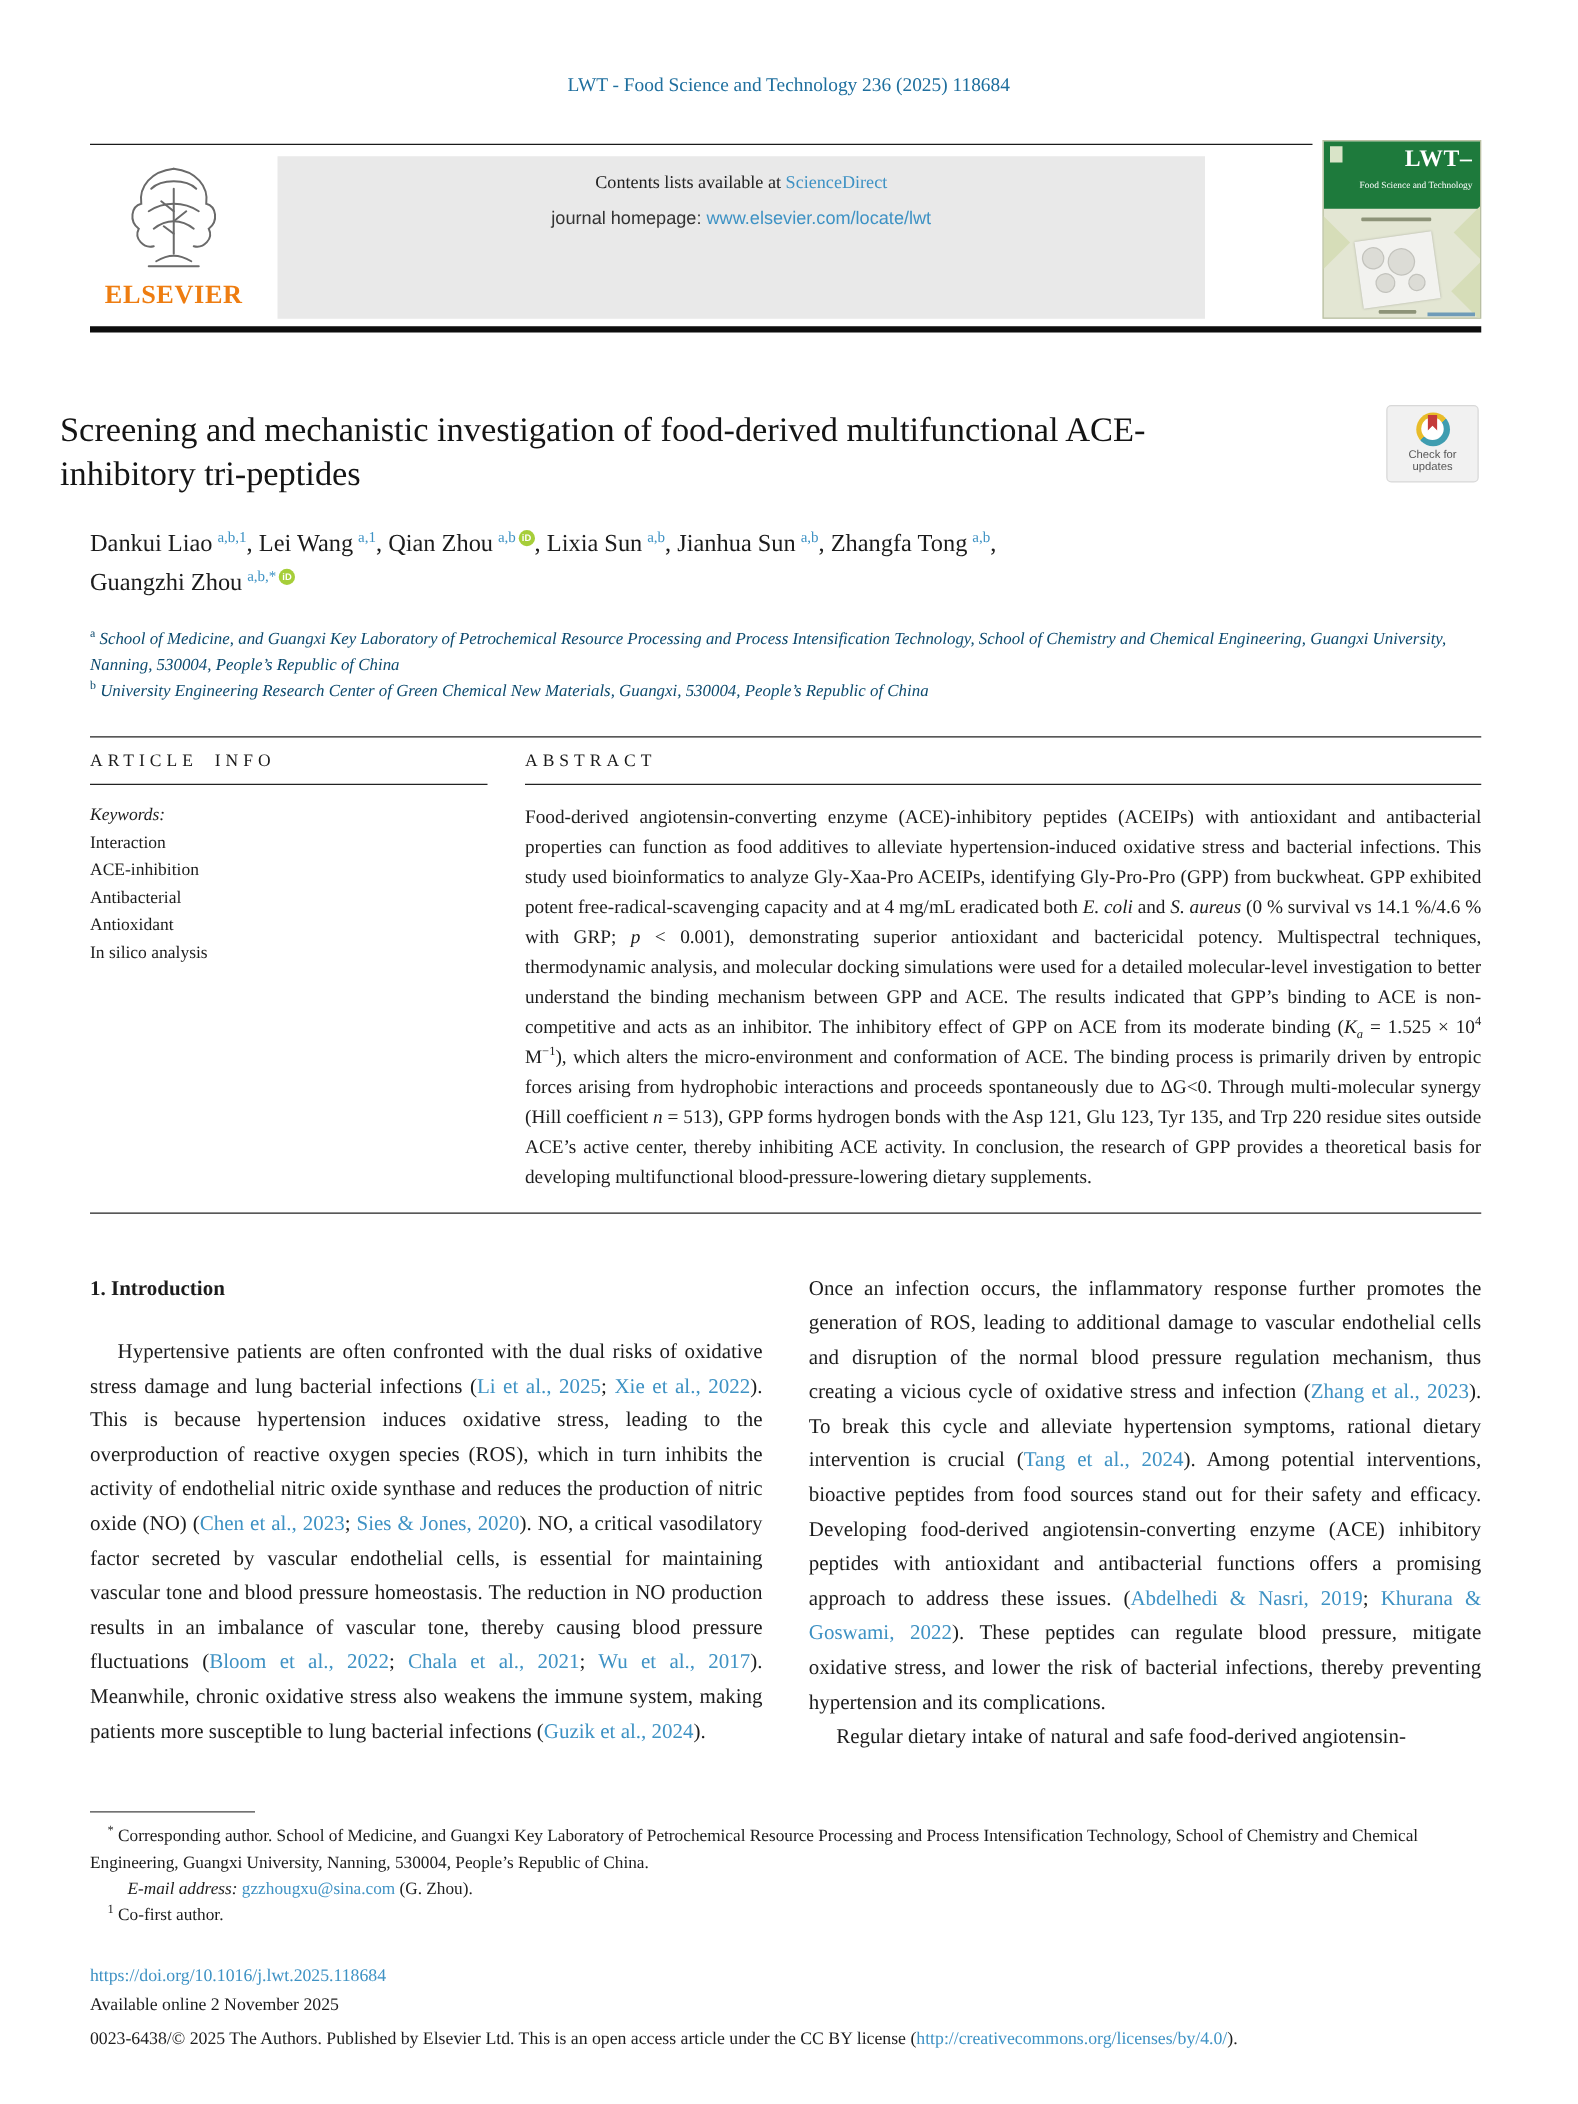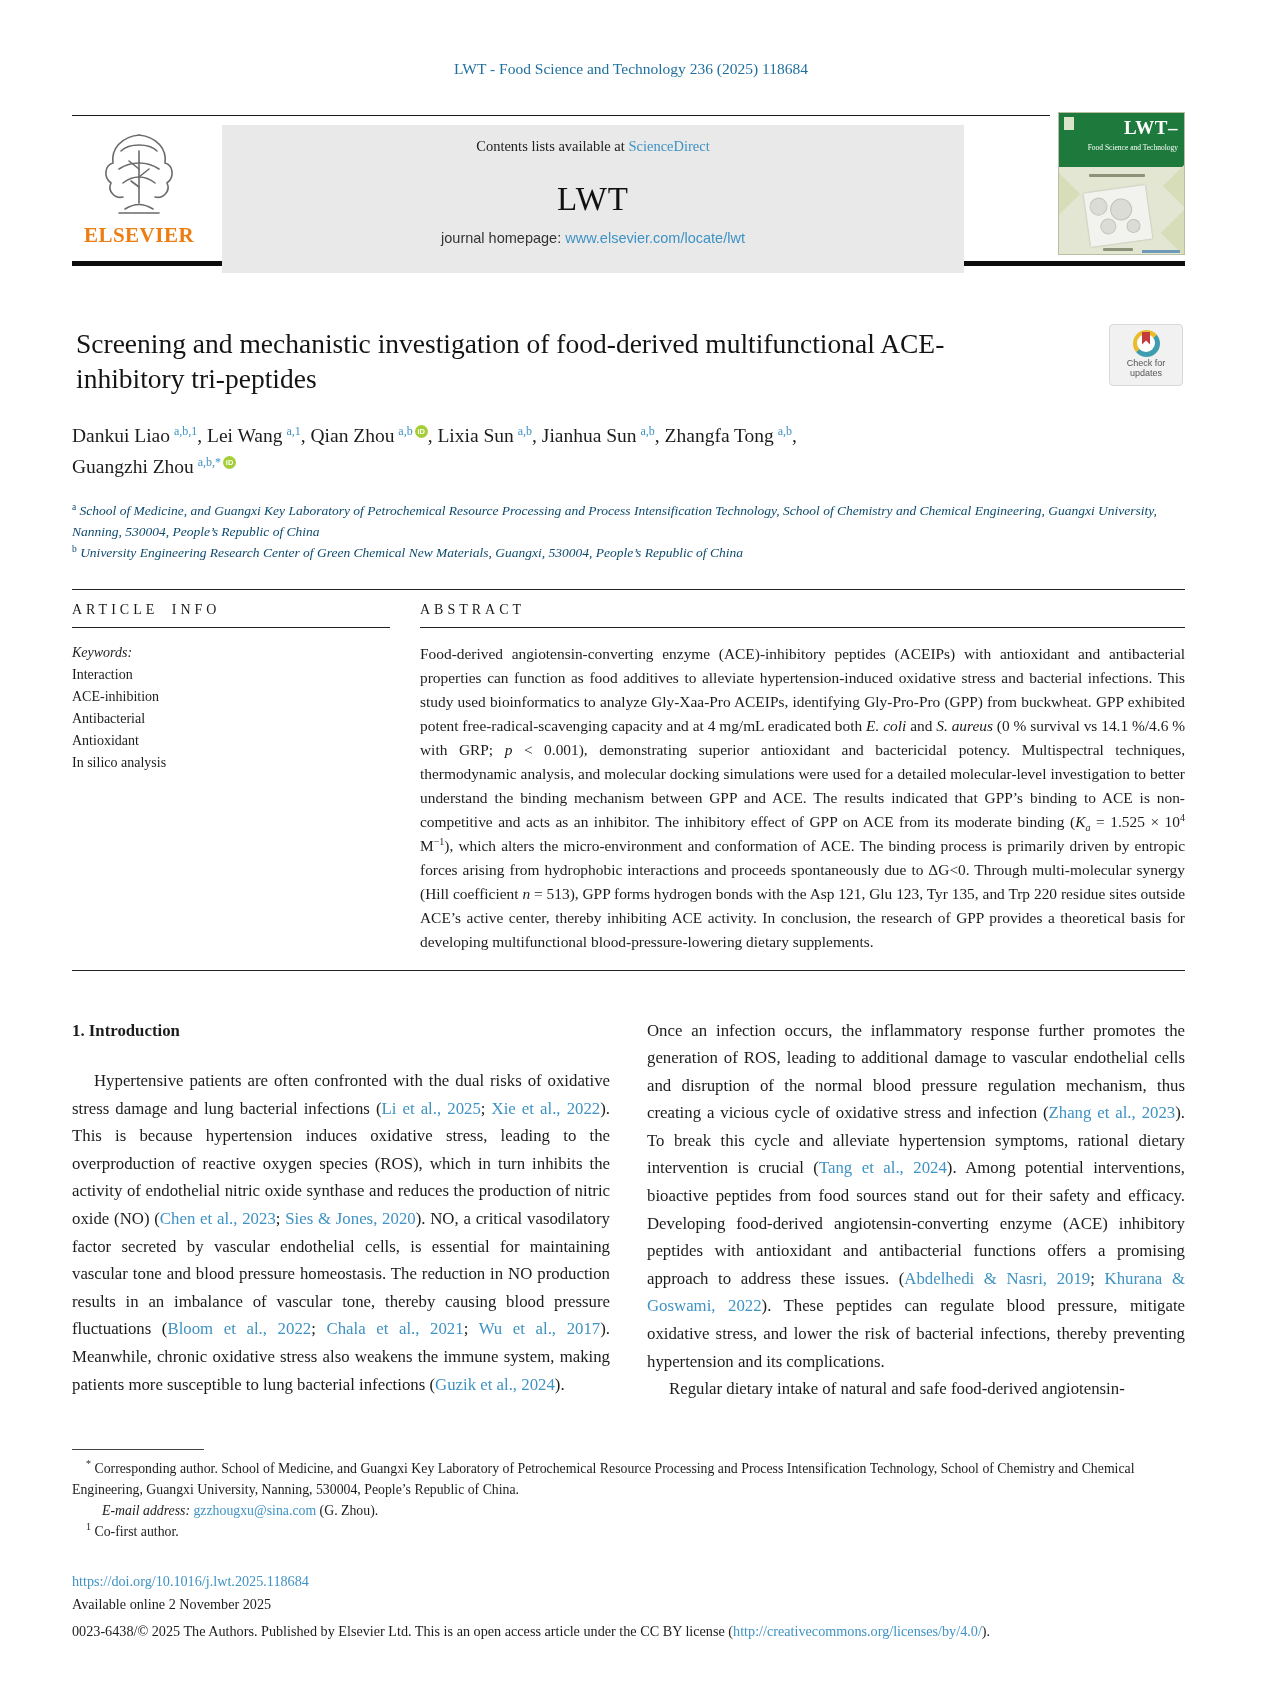--- a/index.html
+++ b/index.html
@@ -7,21 +7,21 @@
   .page { position:relative; width:1262px; height:1683px; margin:0 auto; background:#fff; overflow:hidden; }
 
   .journal-ref { padding-top:60px; text-align:center; font-size:15.5px; color:#1f6f9e; }
 
   
   .banner { position:relative; height:140px; margin:37px 77px 0 72px; }
   .rule-top { position:absolute; left:0; top:0; width:978px; border-top:1.5px solid #1a1a1a; }
   .elsevier { position:absolute; left:2px; top:10px; width:130px; text-align:center; }
   .elsevier svg { display:block; margin:0 auto; }
   .elsevier-word { font-size:21px; letter-spacing:.5px; color:#ee7d11; font-weight:bold; margin-top:2px; }
-  .graybox { position:absolute; left:150px; top:10px; width:742px; height:148px; background:#e9e9e9; text-align:center; }
+  .graybox { position:absolute; left:150px; top:10px; width:742px; height:130px; background:#e9e9e9; text-align:center; }
   .contents-line { margin-top:13px; font-size:14.5px; color:#222; }
   .lwt-big { margin-top:26px; font-size:33px; letter-spacing:1px; color:#111; }
   .homepage-line { margin-top:12px; font-size:14.5px; font-family:"Liberation Sans", sans-serif; color:#333; }
   .lnk { color:#3e92c4; cursor:pointer; }
 
   
   .cover { position:absolute; right:0; top:-3px; width:127px; height:143px; background:#e3e6d3; border:1px solid #b9bfa3; overflow:hidden; }
   .cover-head { position:relative; height:54px; background:#1e7a3c; color:#fff; }
   .cover-logo { position:absolute; left:5px; top:4px; width:10px; height:13px; background:#d9e4c8; }
   .cover-title { position:absolute; right:6px; top:4px; font-size:19px; font-weight:bold; letter-spacing:.5px; }
@@ -29,21 +29,21 @@
   .cover-body { position:relative; height:89px; }
   .hex { position:absolute; width:34px; height:34px; background:#d6ddb8; transform:rotate(45deg); }
   .cover-tinybar { position:absolute; background:#8d9378; height:3px; border-radius:1px; }
   .cover-photo { position:absolute; left:28px; top:22px; width:62px; height:54px; background:#f2f2ef; transform:rotate(-8deg); box-shadow:0 0 2px rgba(0,0,0,.25); }
   .cover-photo i { position:absolute; border-radius:50%; background:#dcdcd6; border:1px solid #c3c3bd; }
   .cover-url { position:absolute; right:4px; bottom:3px; width:38px; height:3px; background:#6f9bb8; }
 
   .thick-rule { margin:6px 77px 0 72px; height:4.5px; background:#0d0d0d; }
 
   
-  .title-wrap { position:relative; margin:60px 77px 0 76px; }
+  .title-wrap { position:relative; margin:60px 77px 0 48px; }
   .paper-title { font-size:27.5px; line-height:35px; color:#141414; width:900px; }
   .checkmark { position:absolute; right:2px; top:-2px; width:74px; height:62px; background:#f1f1f1; border:1px solid #d8d8d8; border-radius:4px; text-align:center; }
   .cm-circle { position:relative; width:27px; height:27px; margin:5px auto 1px; border-radius:50%;
                background:conic-gradient(#e8bc2a 0 14%, #3f9db0 14% 64%, #e8bc2a 64% 100%); }
   .cm-inner { position:absolute; left:4.5px; top:4.5px; width:18px; height:18px; background:#fff; border-radius:50%; }
   .cm-book { position:absolute; left:9.5px; top:2px; width:8px; height:13px; background:#c43b3b;
              clip-path:polygon(0 0,100% 0,100% 100%,50% 70%,0 100%); }
   .cm-text { font-family:"Liberation Sans", sans-serif; font-size:9px; line-height:10.5px; color:#555; }
 
   
@@ -105,21 +105,20 @@
             <path d="M34 84 C44 78 52 78 62 84"></path>
             <path d="M28 88 L68 88"></path>
           </g>
         </svg>
       </span>
       <div class="elsevier-word">ELSEVIER</div>
     </div>
 
     <div class="graybox">
       <div class="contents-line"><span>Contents lists available at </span><span class="lnk">ScienceDirect</span></div>
-      <div class="lwt-big">LWT</div>
       <div class="homepage-line"><span>journal homepage: </span><span class="lnk">www.elsevier.com/locate/lwt</span></div>
     </div>
 
     <div class="cover">
       <div class="cover-head">
         <div class="cover-logo"></div>
         <div class="cover-title">LWT–</div>
         <div class="cover-sub">Food Science and Technology</div>
       </div>
       <div class="cover-body">

